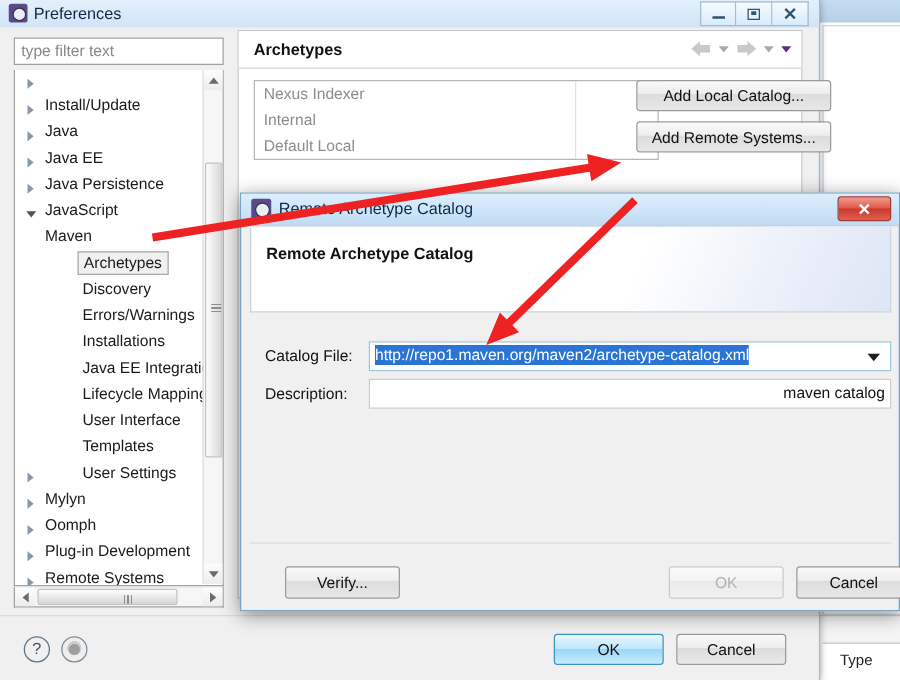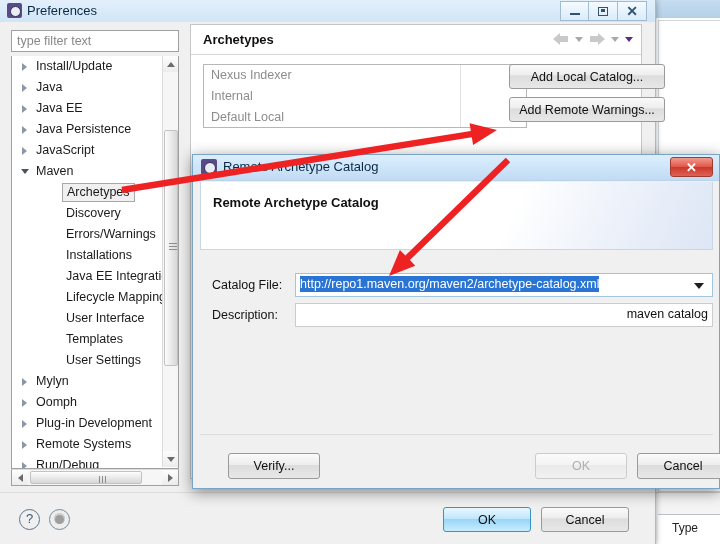--- a/index.html
+++ b/index.html
@@ -100,21 +100,21 @@
   }
   .tree-item .arrow {
     position: absolute; left: 10px; top: 7px;
     width: 0; height: 0;
     border-left: 5px solid #8a98a6; border-top: 4px solid transparent; border-bottom: 4px solid transparent;
   }
   .tree-item .arrow.open {
     border-left: 4px solid transparent; border-right: 4px solid transparent;
     border-top: 5px solid #4b5560; left: 9px; top: 8px;
   }
-  .tree-item .lbl { position: absolute; left: 24px; }
+  .tree-item .lbl { position: absolute; left: 24px; margin-top: 18px; }
   .tree-item.child .lbl { left: 54px; }
   .tree-item.child.selected .lbl {
     background: #f0f0f0; border: 1px solid #a8a8a8; padding: 0 4px;
     left: 50px; top: 1px; height: 19px; line-height: 17px;
   }
 
   
   .vsb {
     position: absolute; right: 0; top: 0; width: 16px; height: 411px;
     background: #f6f6f6; border-left: 1px solid #dcdcdc;
@@ -484,21 +484,21 @@
 
       <div class="catalog-list">
         <div class="col-sep"></div>
         <div class="cat-row">Nexus Indexer</div>
         <div class="cat-row">Internal</div>
         <div class="cat-row">Default Local</div>
       </div>
 
       <div class="side-buttons">
         <button class="btn">Add Local Catalog...</button>
-        <button class="btn">Add Remote Warnings...</button>
+        <button class="btn">Add Remote Systems...</button>
       </div>
     </div>
 
     <div class="prefs-foot"></div>
     <div class="help-ico">?</div>
     <div class="round-ico"></div>
     <button class="foot-btn foot-ok">OK</button>
     <button class="foot-btn foot-cancel">Cancel</button>
   </div>
 

